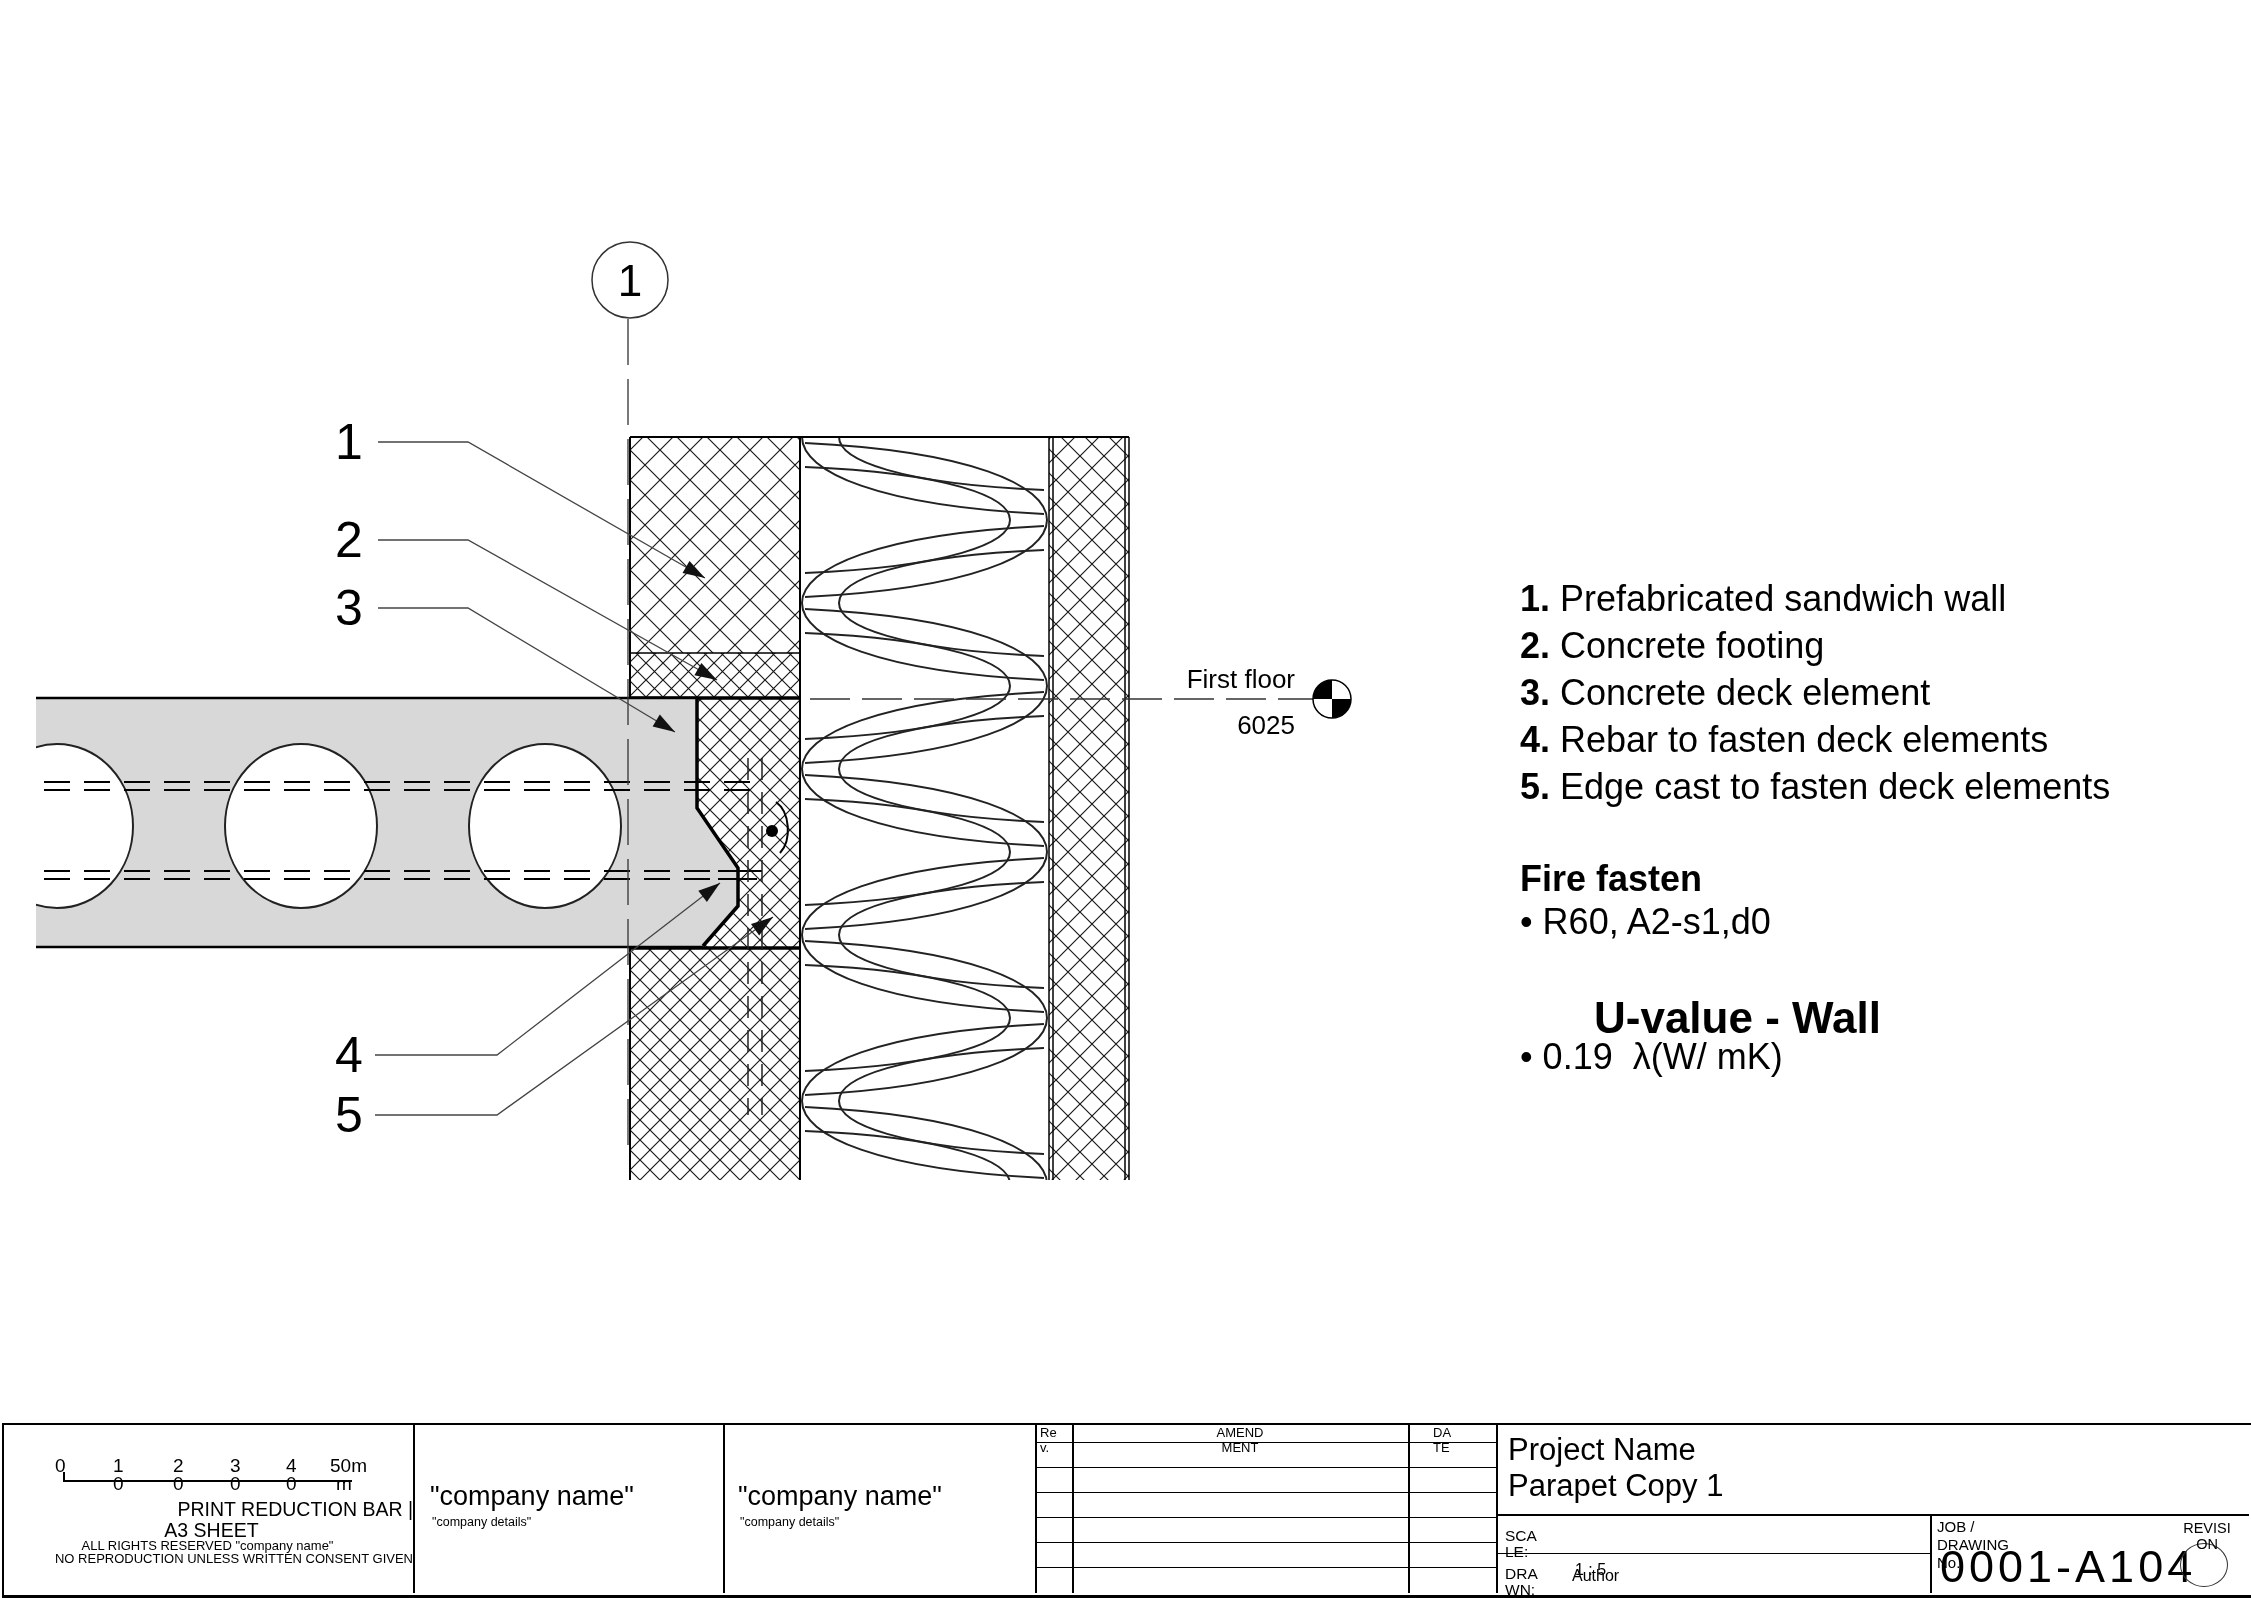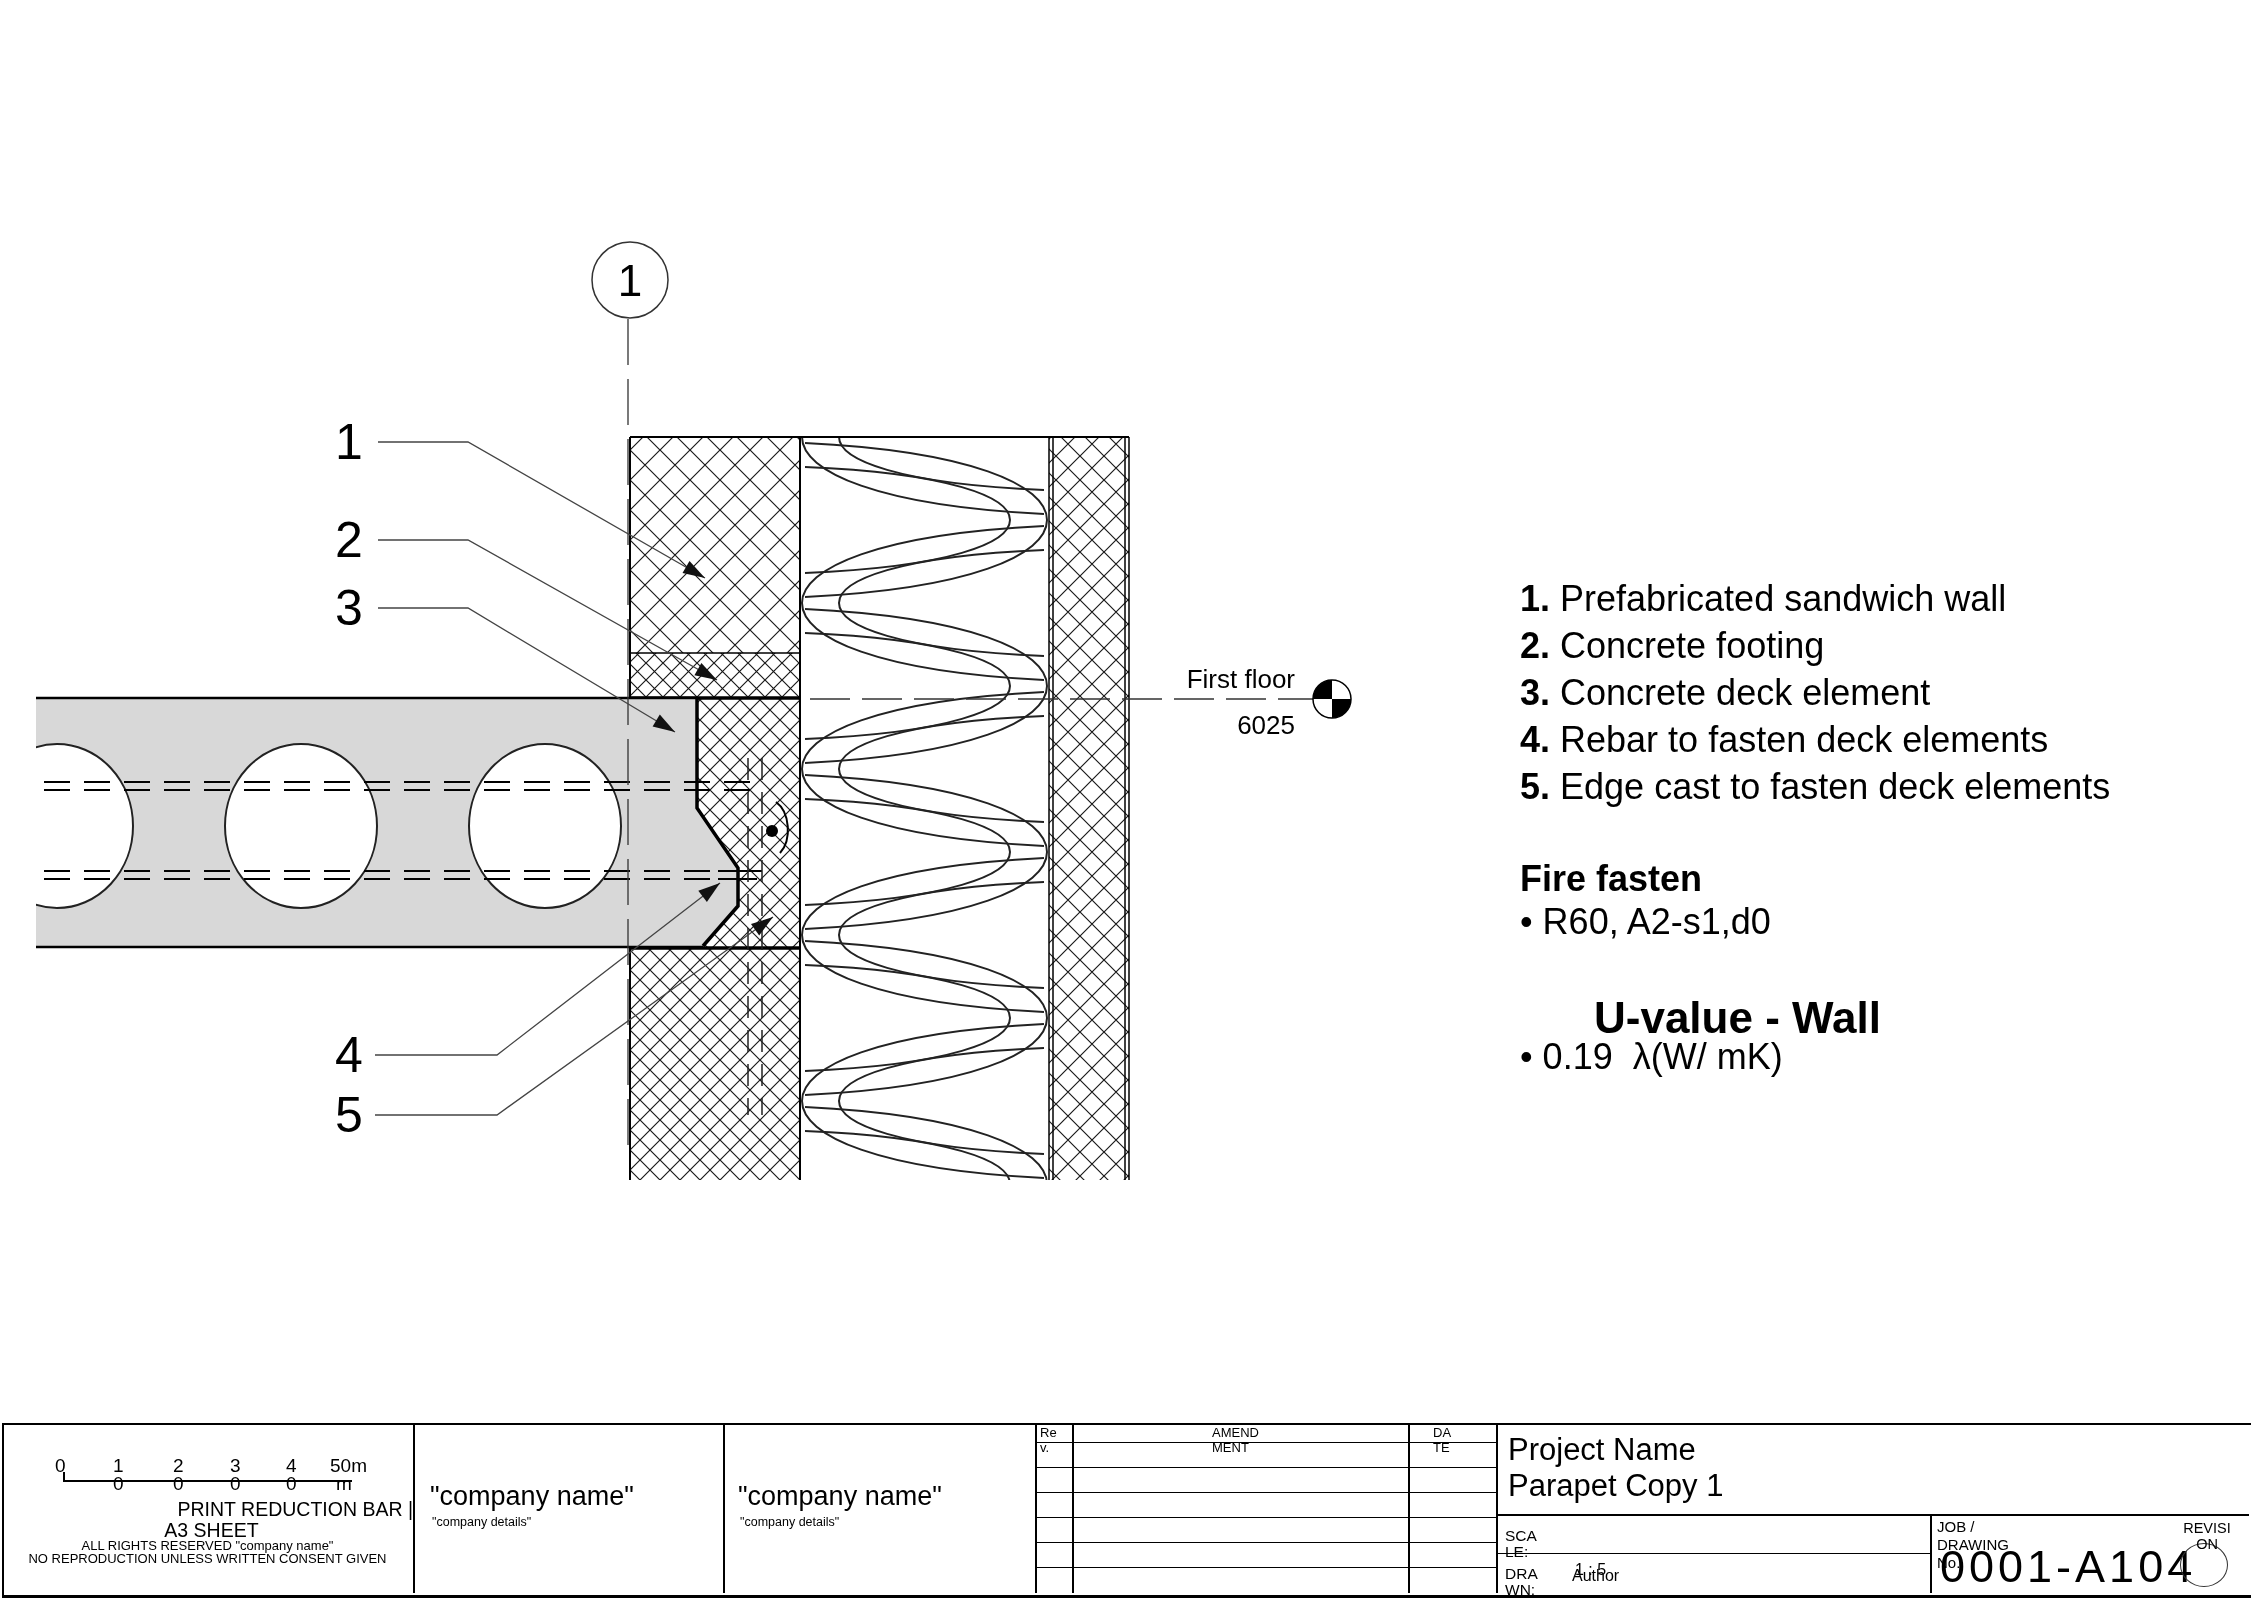--- a/index.html
+++ b/index.html
@@ -168,21 +168,21 @@
       <div class="hline" style="left:63px;top:1480px;width:289px;height:2px"></div>
       <div class="vline" style="left:63px;top:1472px;height:9px;width:2px"></div>
       <div class="t" style="left:113px;top:1473px;font-size:19px">0</div>
       <div class="t" style="left:173px;top:1473px;font-size:19px">0</div>
       <div class="t" style="left:230px;top:1473px;font-size:19px">0</div>
       <div class="t" style="left:286px;top:1473px;font-size:19px">0</div>
       <div class="t" style="left:336px;top:1473px;font-size:19px">m</div>
       <div class="t" style="left:2px;top:1498px;width:411px;text-align:right;font-size:19.5px">PRINT REDUCTION BAR |</div>
       <div class="t" style="left:6px;top:1519px;width:411px;text-align:center;font-size:19.5px">A3 SHEET</div>
       <div class="t" style="left:2px;top:1538px;width:411px;text-align:center;font-size:13px">ALL RIGHTS RESERVED "company name"</div>
-      <div class="t" style="left:2px;top:1551px;width:411px;text-align:center;font-size:13px">NO REPRODUCTION UNLESS WRITTEN CONSENT GIVEN</div>
+      <div class="t" style="left:2px;top:1551px;width:411px;text-align:right;font-size:13px">NO REPRODUCTION UNLESS WRITTEN CONSENT GIVEN</div>
     </div>
 
     <div>
       <div class="t" style="left:430px;top:1481px;font-size:27px">"company name"</div>
       <div class="t" style="left:432px;top:1515px;font-size:12.5px">"company details"</div>
     </div>
     <div>
       <div class="t" style="left:738px;top:1481px;font-size:27px">"company name"</div>
       <div class="t" style="left:740px;top:1515px;font-size:12.5px">"company details"</div>
     </div>
@@ -190,21 +190,21 @@
     <div>
       <div class="vline" style="left:1072px;top:1423px;height:170px;width:1.5px"></div>
       <div class="vline" style="left:1408px;top:1423px;height:170px;width:1.5px"></div>
       <div class="hline" style="left:1035px;top:1442px;width:461px"></div>
       <div class="hline" style="left:1035px;top:1467px;width:461px"></div>
       <div class="hline" style="left:1035px;top:1492px;width:461px"></div>
       <div class="hline" style="left:1035px;top:1517px;width:461px"></div>
       <div class="hline" style="left:1035px;top:1542px;width:461px"></div>
       <div class="hline" style="left:1035px;top:1567px;width:461px"></div>
       <div class="t brk" style="left:1040px;top:1426px;width:22px;font-size:13px;line-height:14.5px">Rev.</div>
-      <div class="t brk" style="left:1212px;top:1426px;width:56px;text-align:left;font-size:13px;line-height:14.5px">AMENDMENT</div>
+      <div class="t brk" style="left:1212px;top:1426px;width:56px;text-align:center;font-size:13px;line-height:14.5px">AMENDMENT</div>
       <div class="t brk" style="left:1433px;top:1426px;width:21px;font-size:13px;line-height:14.5px">DATE</div>
     </div>
 
     <div>
       <div class="t" style="left:1508px;top:1432px;font-size:31px">Project Name</div>
       <div class="t" style="left:1508px;top:1468px;font-size:31px">Parapet Copy 1</div>
       <div class="hline" style="left:1496px;top:1514px;width:753px;height:1.5px"></div>
       <div class="hline" style="left:1496px;top:1553px;width:434px;height:1.2px"></div>
       <div class="vline" style="left:1930px;top:1514px;height:79px;width:1.5px"></div>
 

